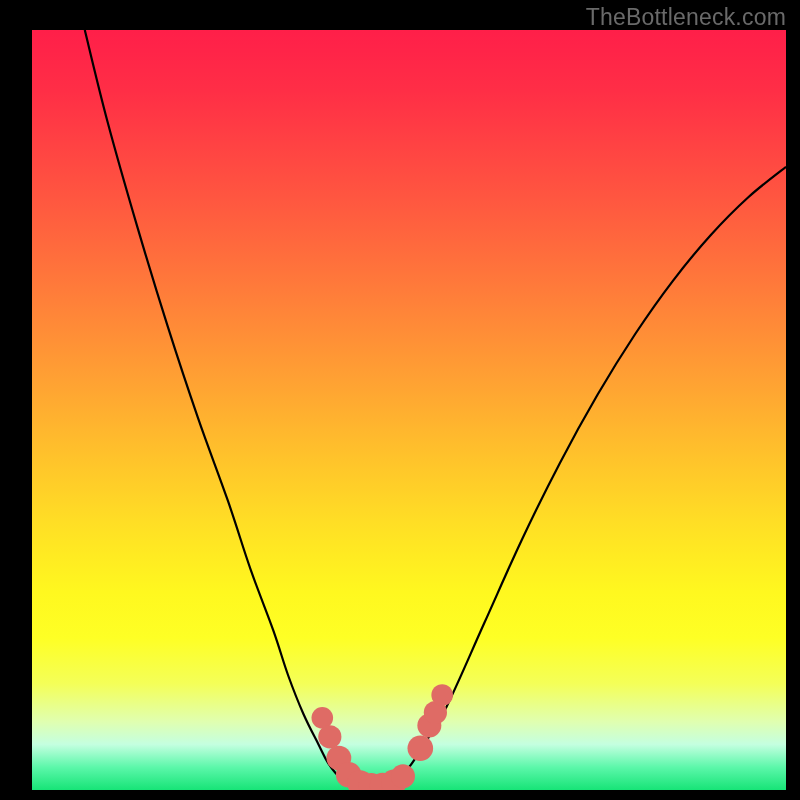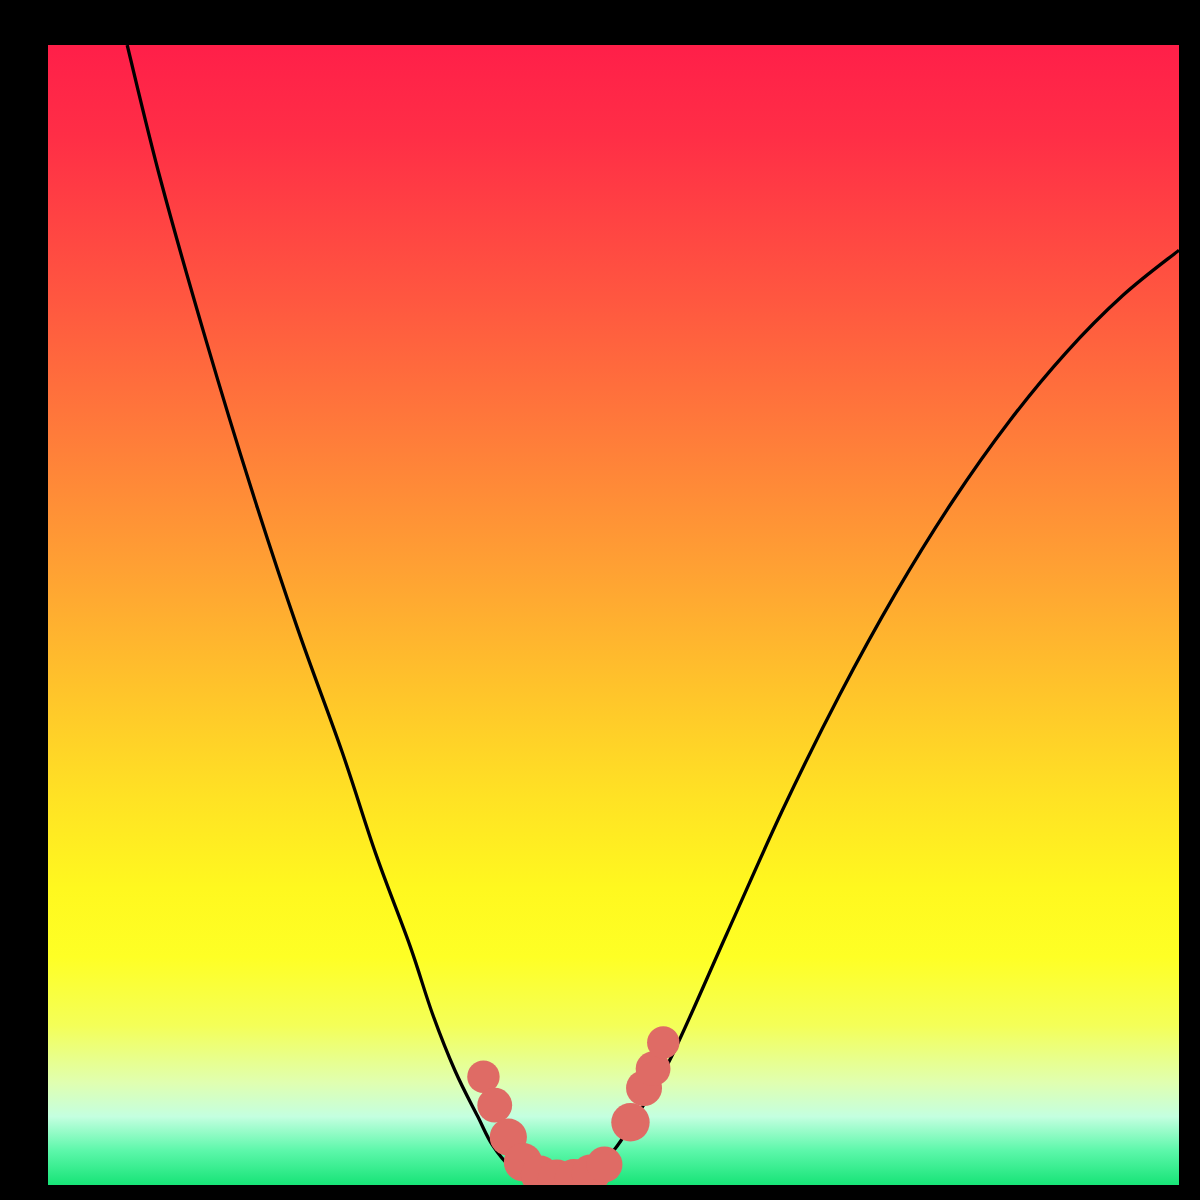--- a/index.html
+++ b/index.html
@@ -86,13 +86,14 @@
           <circle cx="350.61" cy="755.44" r="12.80" class="marker" fill="#df6b65"></circle>
           <circle cx="361.92" cy="752.40" r="12.80" class="marker" fill="#df6b65"></circle>
           <circle cx="370.97" cy="746.32" r="12.00" class="marker" fill="#df6b65"></circle>
           <circle cx="388.31" cy="718.20" r="12.80" class="marker" fill="#df6b65"></circle>
           <circle cx="397.36" cy="695.40" r="12.00" class="marker" fill="#df6b65"></circle>
           <circle cx="403.39" cy="682.48" r="11.60" class="marker" fill="#df6b65"></circle>
           <circle cx="410.18" cy="665.00" r="10.80" class="marker" fill="#df6b65"></circle>
         </g>
     </svg>
   </div>
+  <div class="watermark">TheBottleneck.com</div>
 </div>
 
 </body></html>

